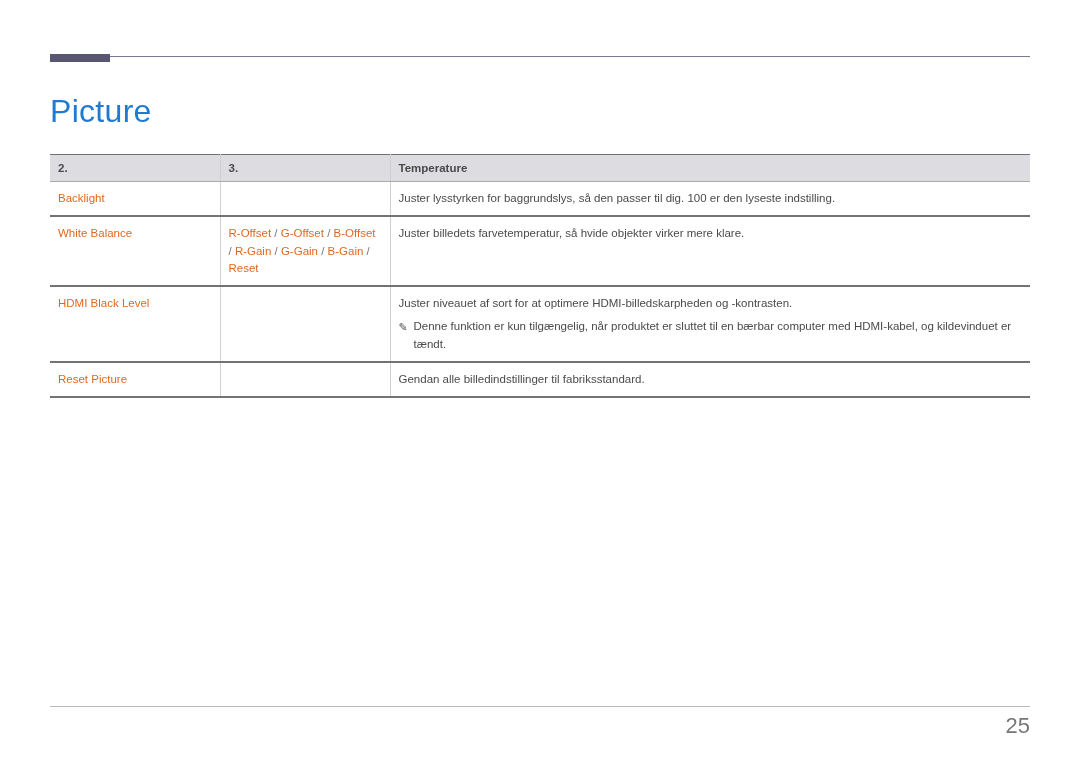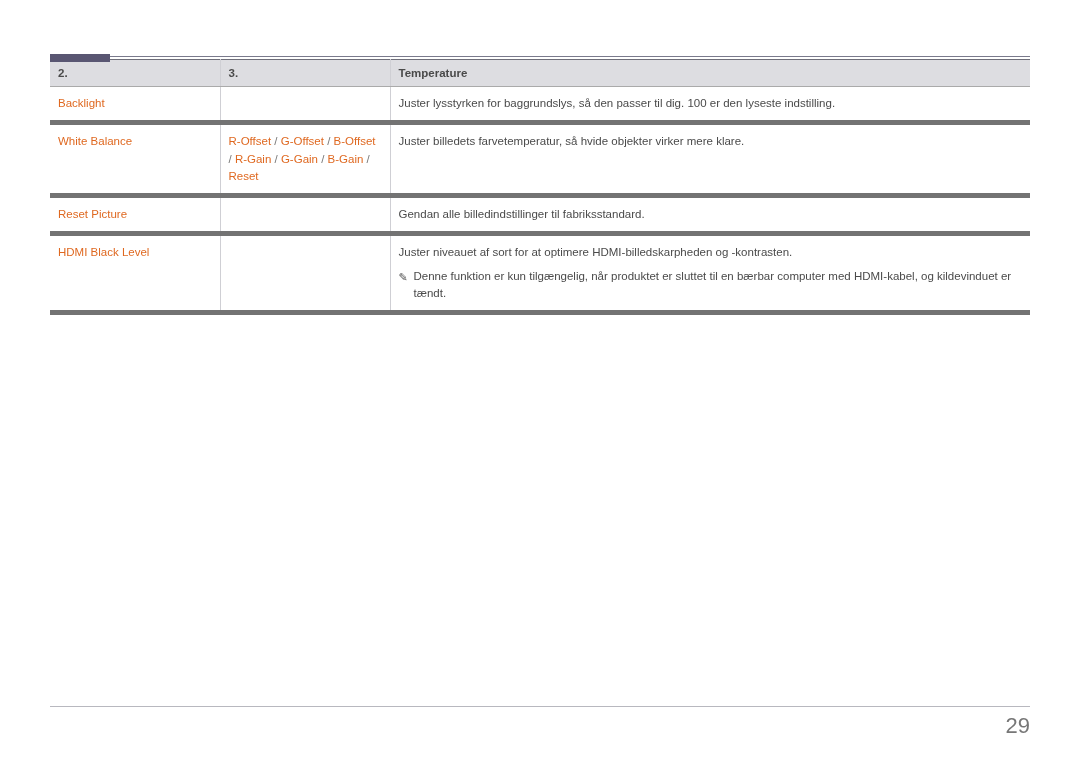--- a/index.html
+++ b/index.html
@@ -48,21 +48,21 @@
     font-weight: 600;
     padding: 7px 8px;
     color: #4a4a4a;
   }
   table.spec th.col1 { width: 170px; border-right: 1px solid #cfcfd4; }
   table.spec th.col2 { width: 170px; border-right: 1px solid #cfcfd4; }
   table.spec th.col3 { }
   table.spec tbody td {
     padding: 8px 8px;
     vertical-align: top;
-    border-bottom: 5px solid #737373;
+    border-bottom: 2px solid #737373;
     line-height: 1.5;
   }
   table.spec tbody td.col-sep { border-right: 1px solid #cfcfd4; }
   .orange { color: #df6820; }
   .sep-slash { color: #777; }
   .pencil-icon {
     display: inline-block;
     width: 10px;
     margin-right: 5px;
     color: #555;
@@ -87,20 +87,21 @@
     border-top: 1px solid #b8b8bf;
   }
 </style>
 </head>
 <body>
 
 <div class="page">
   <div class="top-rule"></div>
   <div class="accent-bar"></div>
 
+  <h1 class="title">Picture</h1>
 
   <table class="spec">
     <thead>
       <tr>
         <th class="col1">2.</th>
         <th class="col2">3.</th>
         <th class="col3">Temperature</th>
       </tr>
     </thead>
     <tbody>
@@ -122,33 +123,33 @@
           <span class="sep-slash"> / </span>
           <span class="orange">G-Gain</span>
           <span class="sep-slash"> / </span>
           <span class="orange">B-Gain</span>
           <span class="sep-slash"> / </span>
           <span class="orange">Reset</span>
         </td>
         <td>Juster billedets farvetemperatur, så hvide objekter virker mere klare.</td>
       </tr>
       <tr>
-        <td class="col-sep"><span class="orange">Reset Picture</span></td>
-        <td class="col-sep"></td>
-        <td>Gendan alle billedindstillinger til fabriksstandard.</td>
-      </tr>
-      <tr>
         <td class="col-sep"><span class="orange">HDMI Black Level</span></td>
         <td class="col-sep"></td>
         <td>
           <div>Juster niveauet af sort for at optimere HDMI-billedskarpheden og -kontrasten.</div>
           <div class="note-wrap">
             <span class="pencil-icon">✎</span>
             <span class="note-text">Denne funktion er kun tilgængelig, når produktet er sluttet til en bærbar computer med HDMI-kabel, og kildevinduet er tændt.</span>
           </div>
         </td>
       </tr>
+      <tr>
+        <td class="col-sep"><span class="orange">Reset Picture</span></td>
+        <td class="col-sep"></td>
+        <td>Gendan alle billedindstillinger til fabriksstandard.</td>
+      </tr>
     </tbody>
   </table>
 </div>
 
 <div class="bottom-rule"></div>
-<div class="page-number">29</div>
+<div class="page-number">25</div>
 
 </body></html>

